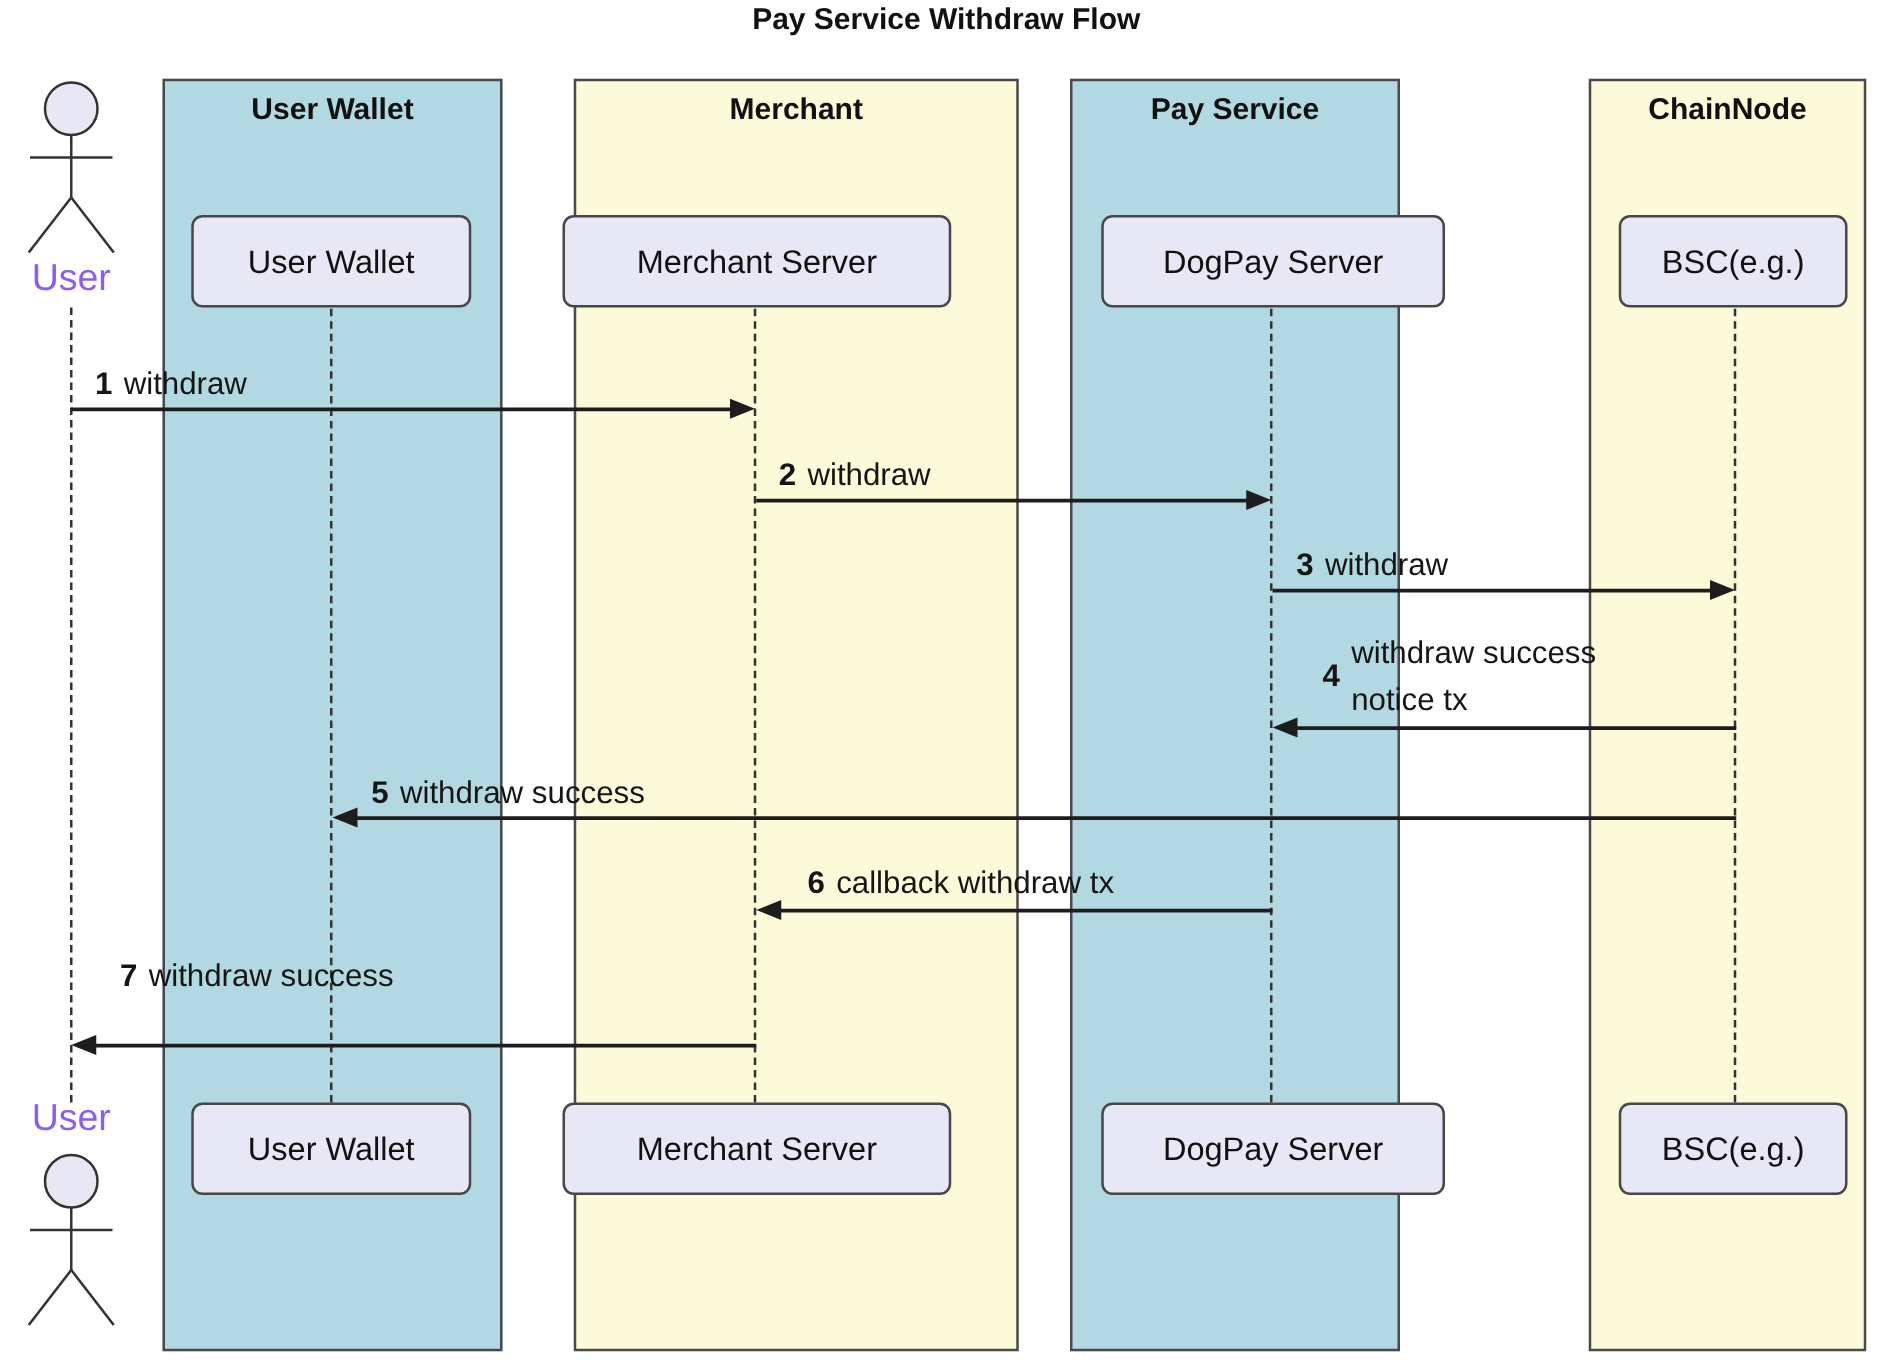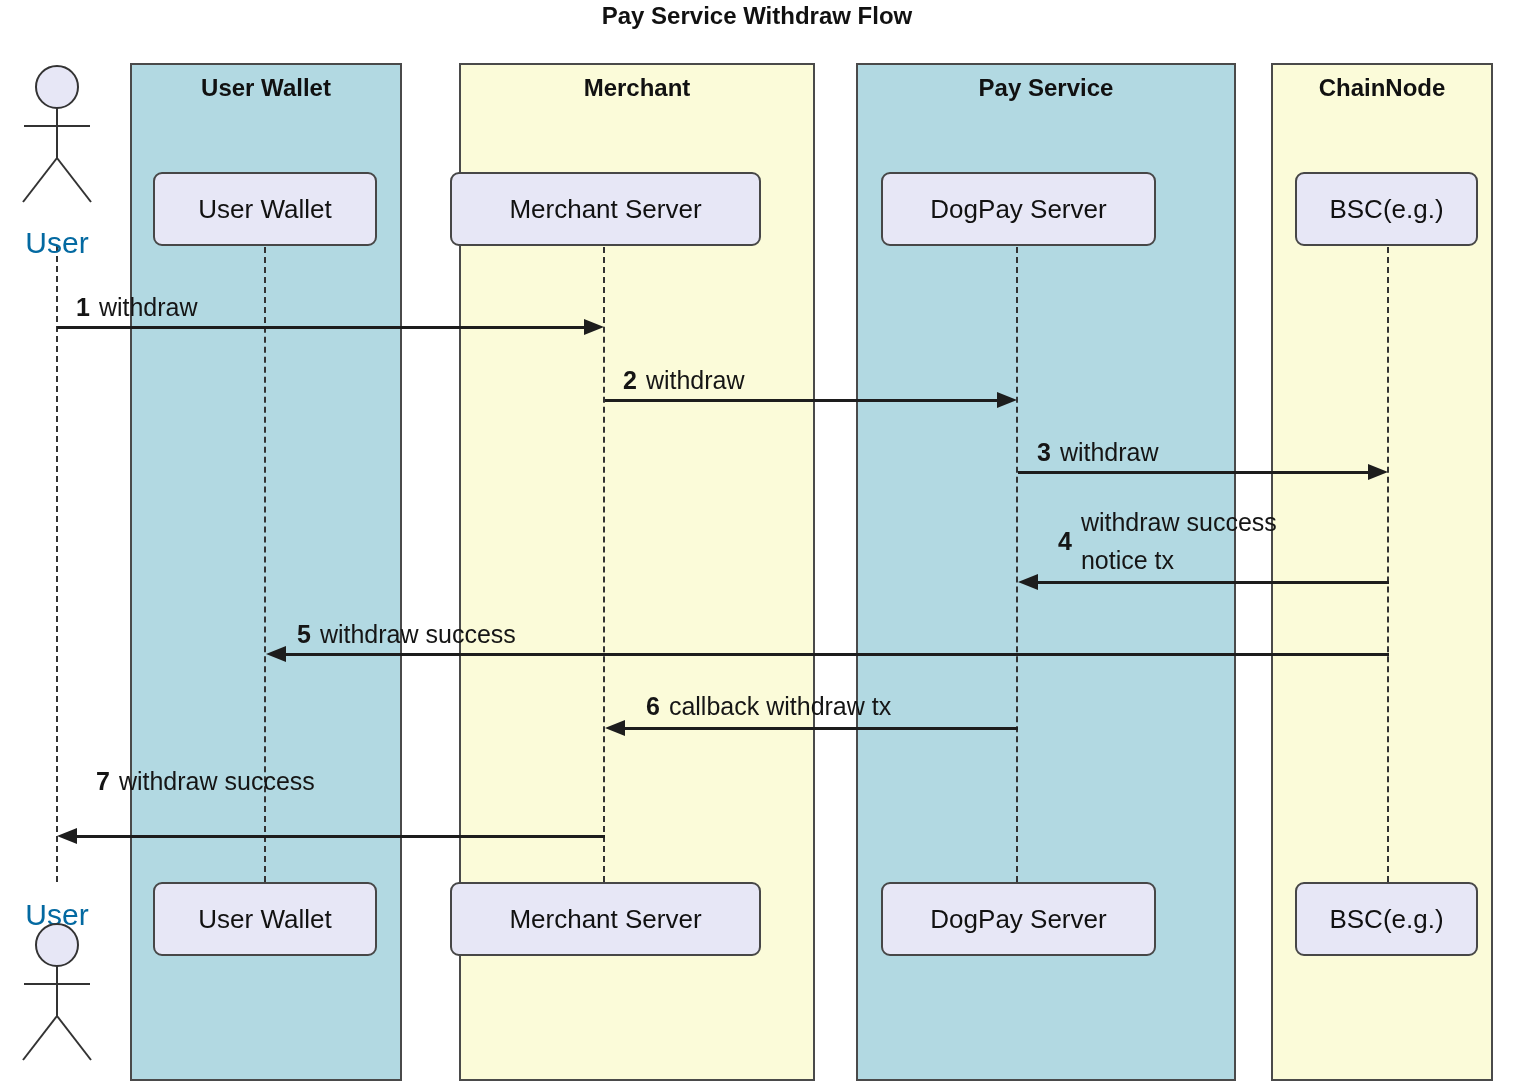--- a/index.html
+++ b/index.html
@@ -16,21 +16,21 @@
   .lane-h{position:absolute;top:9px;left:0;width:100%;text-align:center;
     font-weight:bold;font-size:24px;color:#111;}
   
   .lifeline{position:absolute;width:0;border-left:2px dashed #333;}
   
   .pbox{position:absolute;height:74px;background:#E7E7F6;border:2px solid #474747;
     border-radius:9px;display:flex;align-items:center;justify-content:center;
     font-size:26px;color:#111;box-sizing:border-box;}
   
   .actor-label{position:absolute;left:7px;width:100px;text-align:center;
-    font-size:30px;color:#0369a1;margin-top:20px;}
+    font-size:30px;color:#8b5cf6;}
   .actor-svg{position:absolute;left:15px;}
   
   .arrow-line{position:absolute;height:3px;background:#1d1d1d;}
   .head-r{position:absolute;width:0;height:0;border-top:8px solid transparent;
     border-bottom:8px solid transparent;border-left:20px solid #1d1d1d;}
   .head-l{position:absolute;width:0;height:0;border-top:8px solid transparent;
     border-bottom:8px solid transparent;border-right:20px solid #1d1d1d;}
   .msg-label{position:absolute;display:flex;align-items:center;gap:9px;
     font-size:25px;color:#151515;white-space:nowrap;}
   .msg-num{font-weight:bold;}
@@ -42,21 +42,21 @@
 <div id="stage">
 
   <div class="title">Pay Service Withdraw Flow</div>
 
   <div class="lane blue" style="left:130px;width:272px;">
     <div class="lane-h">User Wallet</div>
   </div>
   <div class="lane yellow" style="left:427px;width:356px;margin-left:32px;">
     <div class="lane-h">Merchant</div>
   </div>
-  <div class="lane blue" style="left:856px;width:380px;">
+  <div class="lane blue" style="left:856px;width:264px;">
     <div class="lane-h">Pay Service</div>
   </div>
   <div class="lane yellow" style="left:1271px;width:222px;">
     <div class="lane-h">ChainNode</div>
   </div>
 
   <div class="lifeline" style="left:56px;top:246px;height:636px;"></div>
   <div class="lifeline" style="left:264px;top:247px;height:635px;"></div>
   <div class="lifeline" style="left:603px;top:247px;height:635px;"></div>
   <div class="lifeline" style="left:1016px;top:247px;height:635px;"></div>

